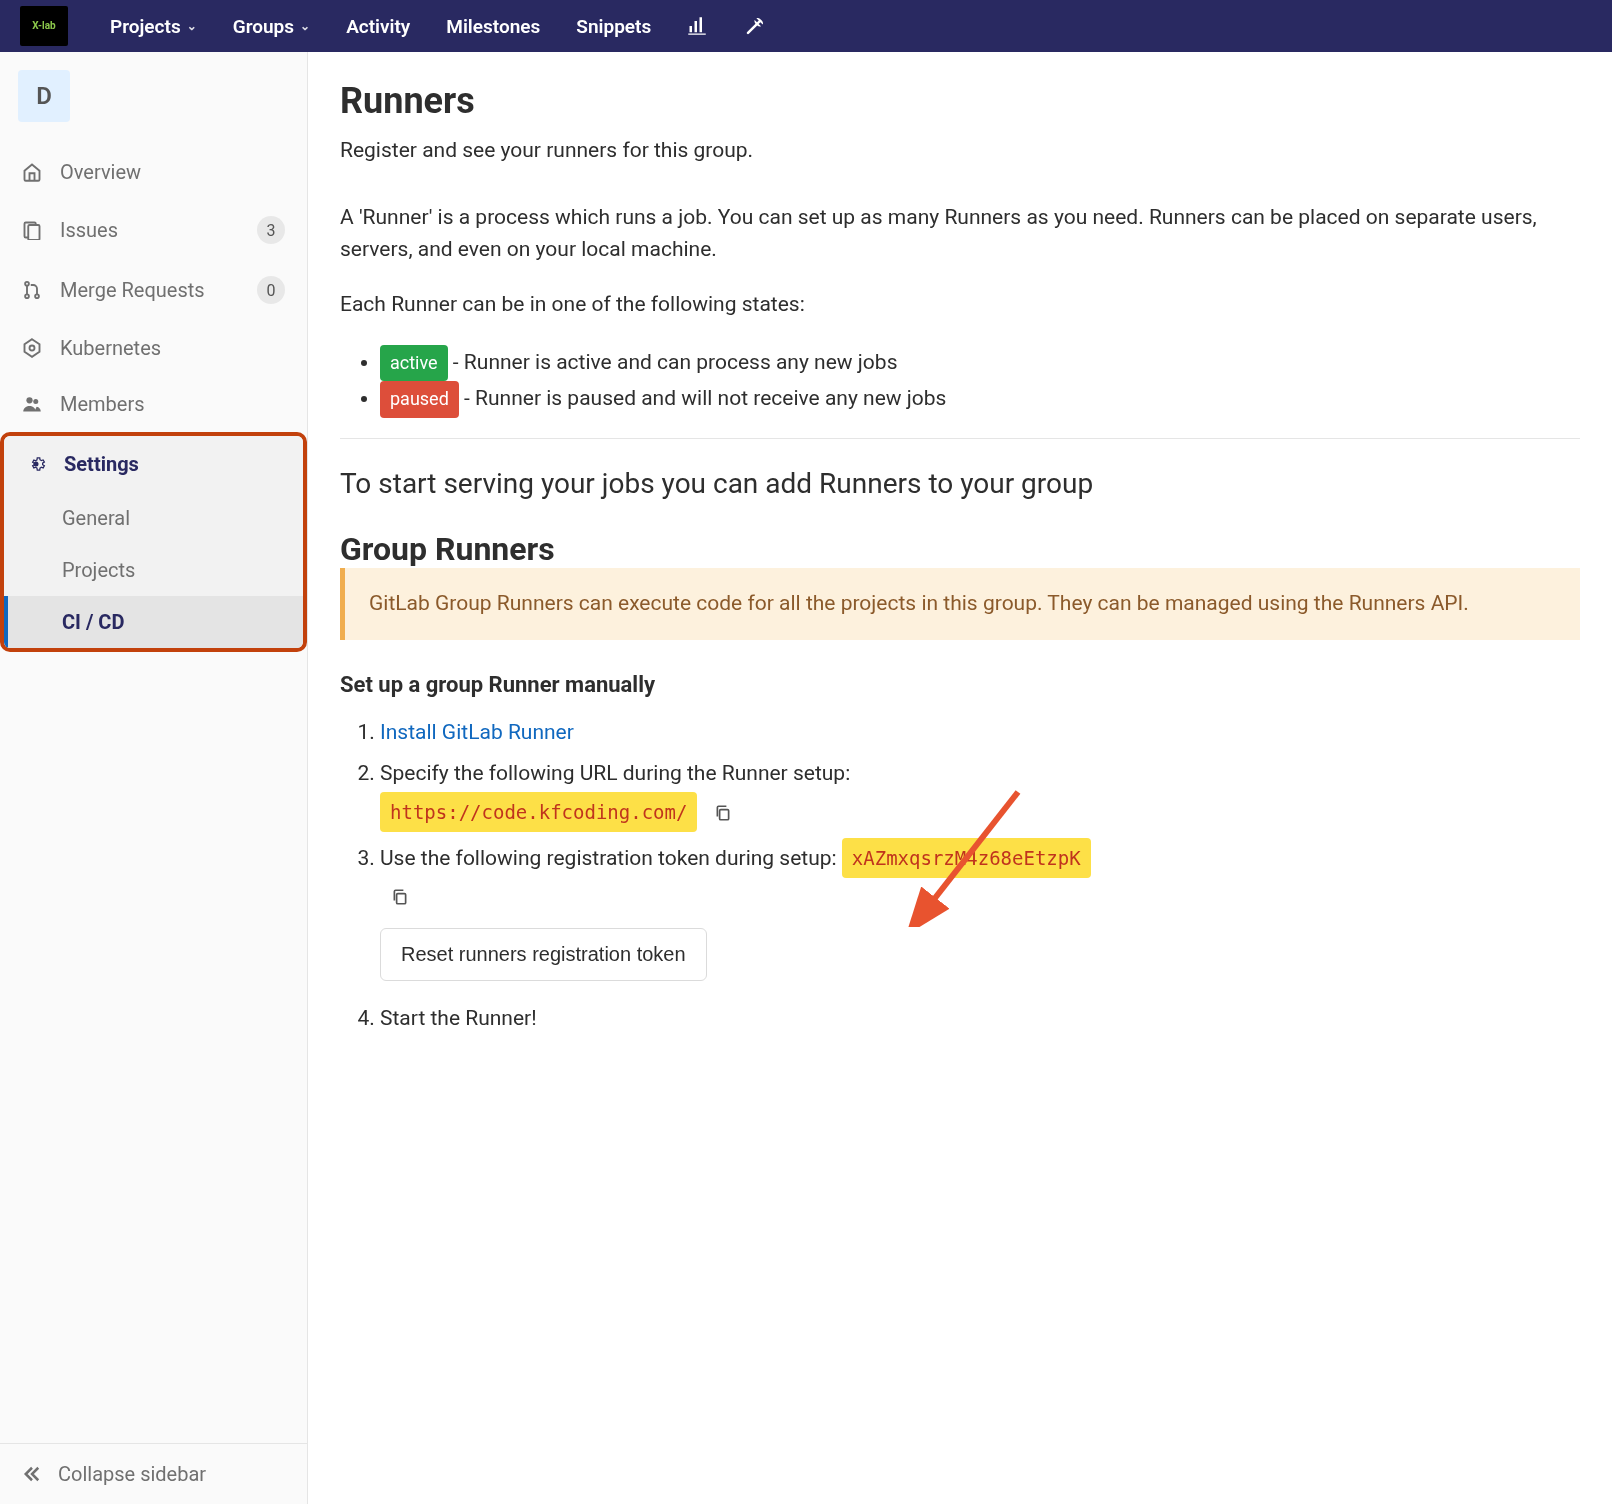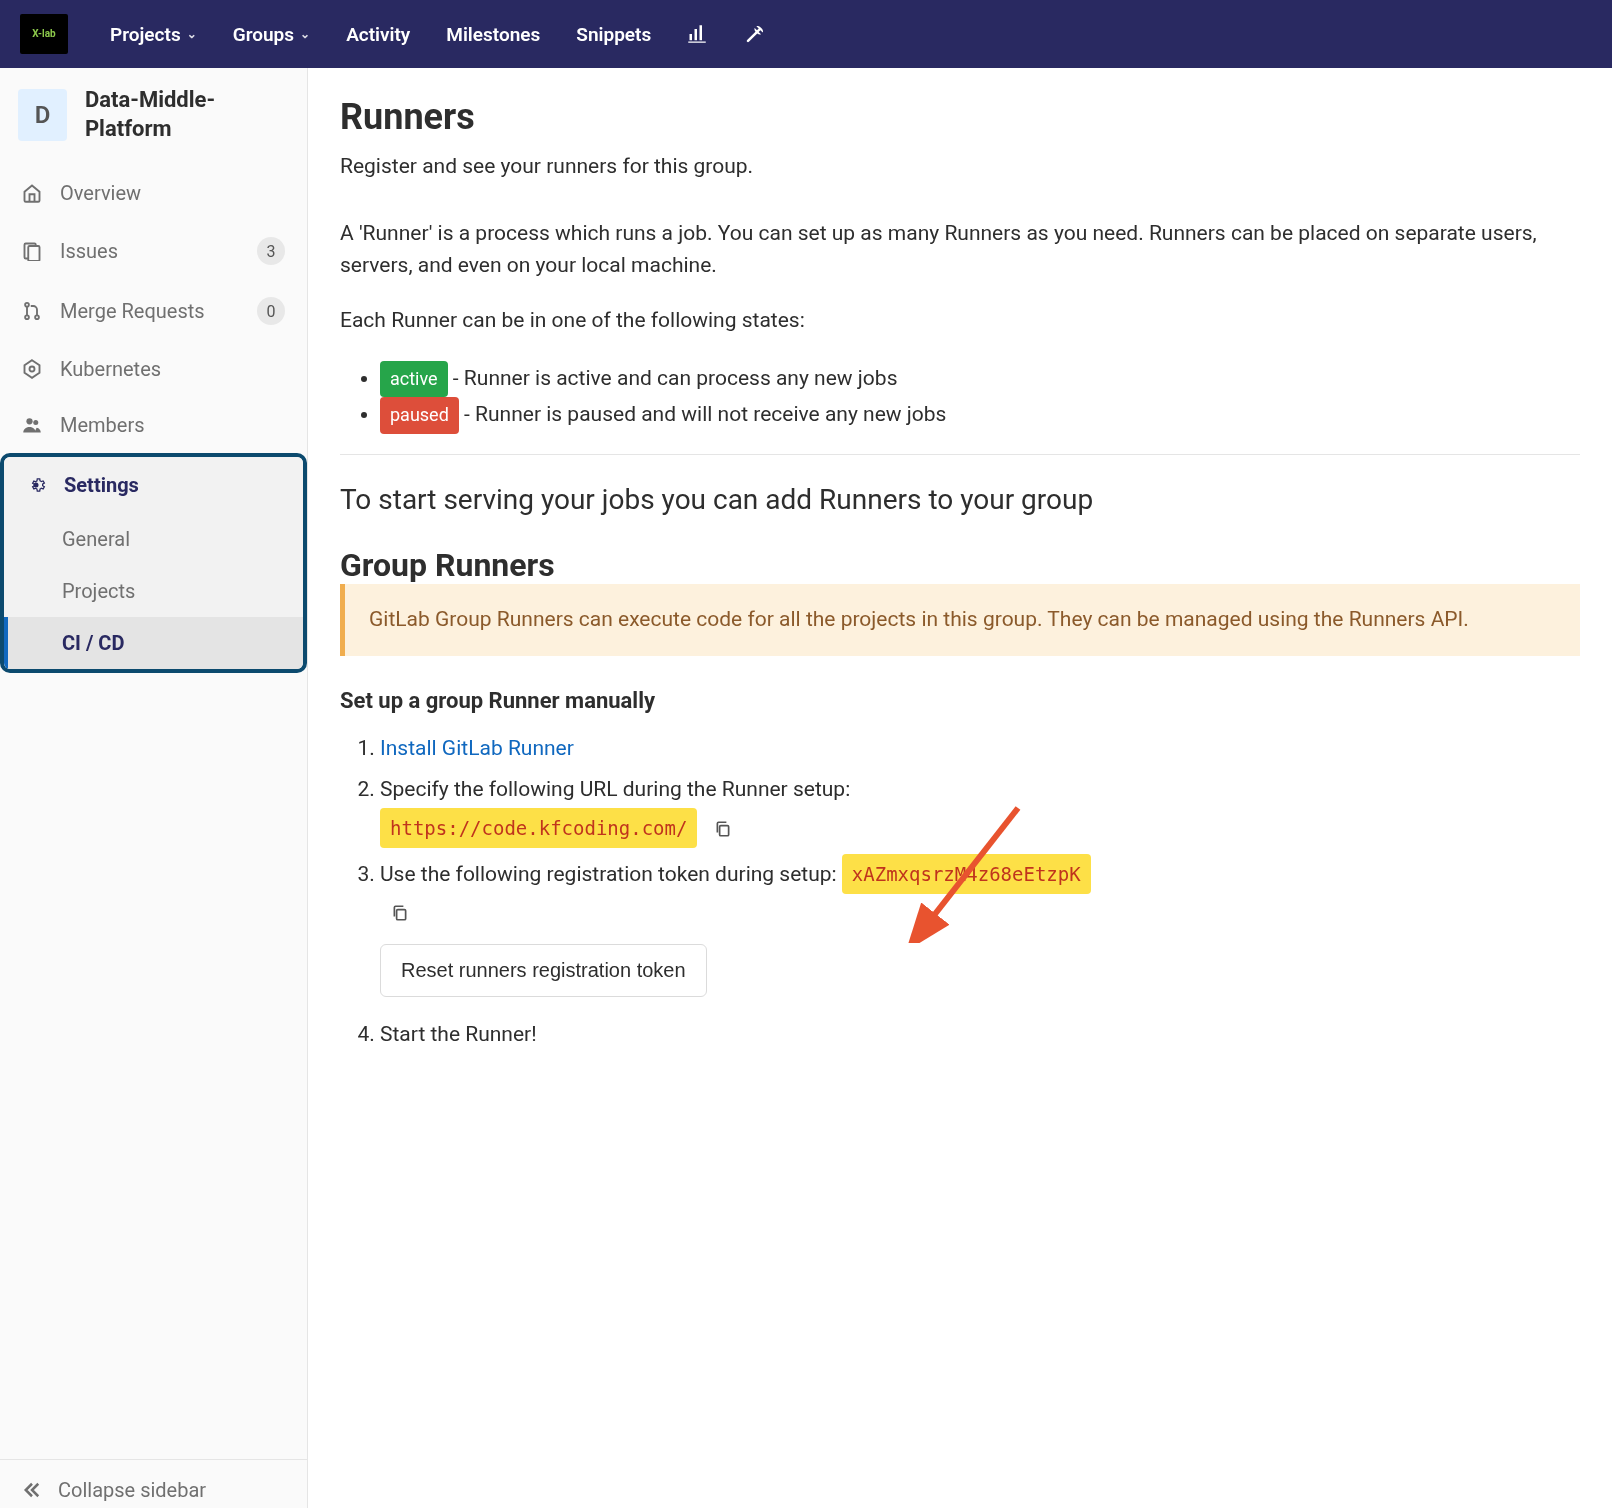--- a/index.html
+++ b/index.html
@@ -1,19 +1,19 @@
 <!DOCTYPE html>
 <html><head>
   <meta charset="utf-8">
   <style>
     * { box-sizing: border-box; margin: 0; padding: 0; }
     body { font-family: -apple-system, BlinkMacSystemFont, "Segoe UI", Roboto, sans-serif; font-size: 19px; color: #2e2e2e; background: #fff; }
     
     
-    .topnav { background: #292961; height: 68px; display: flex; align-items: center; padding: 0 20px; gap: 8px; }
+    .topnav { background: #292961; height: 52px; display: flex; align-items: center; padding: 0 20px; gap: 8px; }
     .logo { width: 48px; height: 40px; background: #000; display: flex; align-items: center; justify-content: center; border-radius: 2px; margin-right: 20px; }
     .logo-inner { color: #8cc84b; font-size: 10px; font-weight: bold; text-align: center; line-height: 1; }
     .nav-item { color: #fff; font-weight: 600; font-size: 19px; padding: 8px 14px; display: flex; align-items: center; gap: 6px; cursor: pointer; }
     .nav-caret { font-size: 12px; opacity: 0.85; }
     .nav-icon { color: #fff; padding: 8px 14px; display: flex; align-items: center; cursor: pointer; }
     
     
     .layout { display: flex; height: calc(100vh - 56px); }
     .sidebar { width: 308px; border-right: 1px solid #e5e5e5; background: #fafafa; display: flex; flex-direction: column; position: relative; }
     .main { flex: 1; padding: 28px 32px; overflow-y: auto; }
@@ -24,21 +24,21 @@
     .project-name { font-size: 22px; font-weight: 700; line-height: 1.3; color: #2e2e2e; }
     
     
     .sidebar-list { flex: 1; padding-top: 4px; }
     .sidebar-item { display: flex; align-items: center; gap: 18px; padding: 16px 22px; color: #707070; cursor: pointer; font-size: 20px; }
     .sidebar-item svg { flex-shrink: 0; }
     .sidebar-item.active { color: #292961; font-weight: 700; background: #f2f2f2; }
     .badge { margin-left: auto; background: #e8e8e8; color: #555; border-radius: 50%; min-width: 28px; height: 28px; display: flex; align-items: center; justify-content: center; font-size: 16px; font-weight: 400; }
     
     
-    .highlight-box { border: 4px solid #0c4a6e; border-radius: 10px; margin: 0 0 0 0; background: #f2f2f2; overflow: hidden; }
+    .highlight-box { border: 4px solid #c2410c; border-radius: 10px; margin: 0 0 0 0; background: #f2f2f2; overflow: hidden; }
     .sub-item { padding: 14px 22px 14px 58px; color: #707070; font-size: 20px; cursor: pointer; }
     .sub-item.active { color: #292961; font-weight: 700; background: #e4e4e4; position: relative; }
     .sub-item.active::before { content: ''; position: absolute; left: 0; top: 0; bottom: 0; width: 4px; background: #1068bf; }
     
     
     .collapse-bar { border-top: 1px solid #e5e5e5; padding: 18px 22px; display: flex; align-items: center; gap: 16px; color: #707070; font-size: 20px; cursor: pointer; text-align: center; }
     
     
     h1 { font-size: 36px; font-weight: 700; margin-bottom: 16px; color: #2e2e2e; }
     .subtitle { font-size: 21px; margin-bottom: 40px; color: #2e2e2e; }
@@ -107,21 +107,20 @@
         <path d="M13.7 2.3c-.8-.8-2-1-3-.6l1.9 1.9-1.4 1.4L9.3 3.1c-.4 1 0 2.2.7 3l-6.7 6.7c-.4.4-.4 1 0 1.4.4.4 1 .4 1.4 0L11.4 7.5c.8.7 2 1.1 3 .7l-1.9-1.9 1.4-1.4 1.9 1.9c.4-1 .2-2.2-.6-3l-1.5-1.5z"></path>
       </svg>
   </div>
 </div>
 
 <div class="layout">
 
   <div class="sidebar">
     <div class="project-header">
       <div class="project-avatar">D</div>
-      <div class="project-name">Data-Middle-Platform</div>
     </div>
 
     <div class="sidebar-list">
       <div class="sidebar-item">
         <svg width="20" height="20" viewBox="0 0 16 16" fill="none" stroke="currentColor" stroke-width="1.5">
             <path d="M2 7l6-5 6 5v7a1 1 0 0 1-1 1H3a1 1 0 0 1-1-1V7z"></path>
             <path d="M6 15V9h4v6"></path>
           </svg>
         <span>Overview</span>
       </div>

